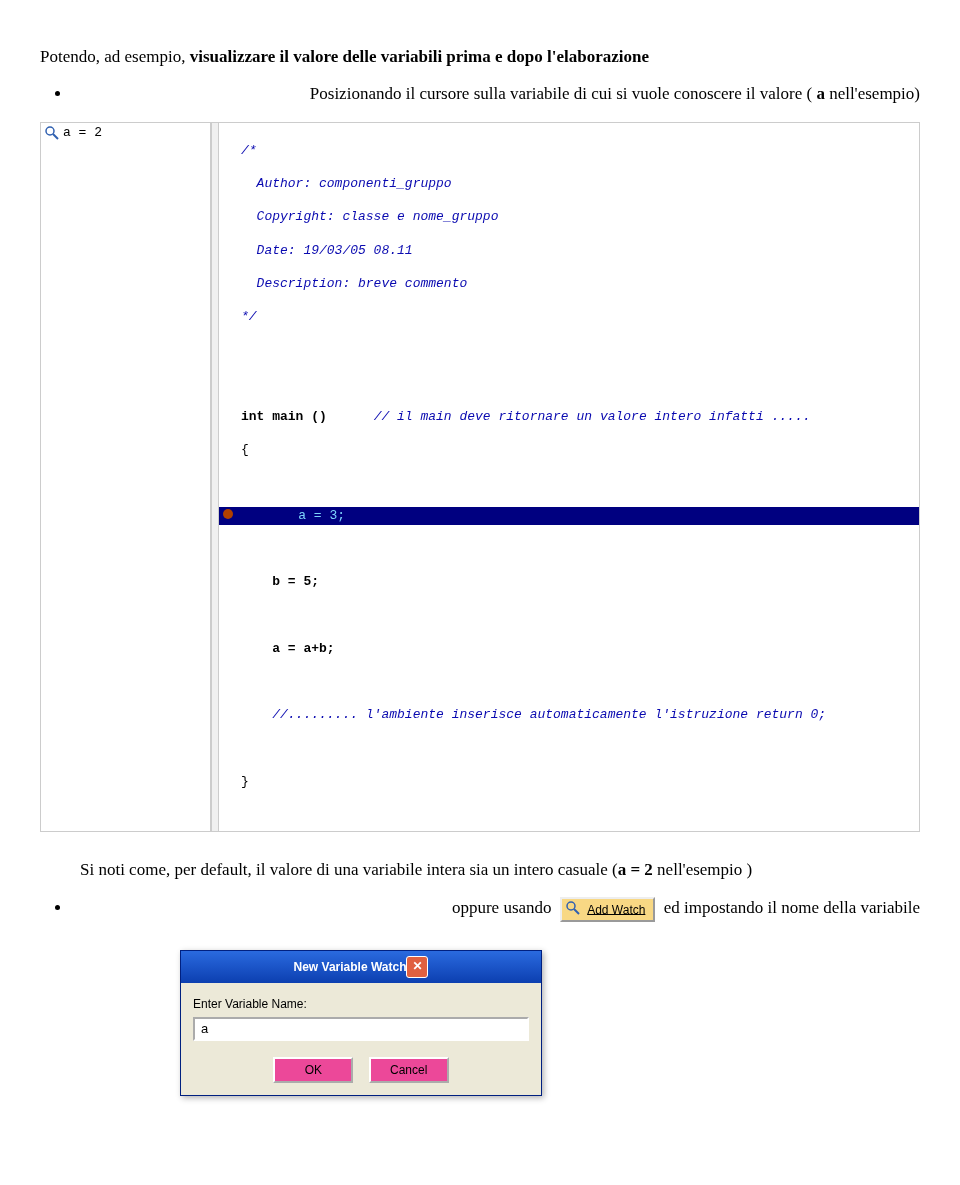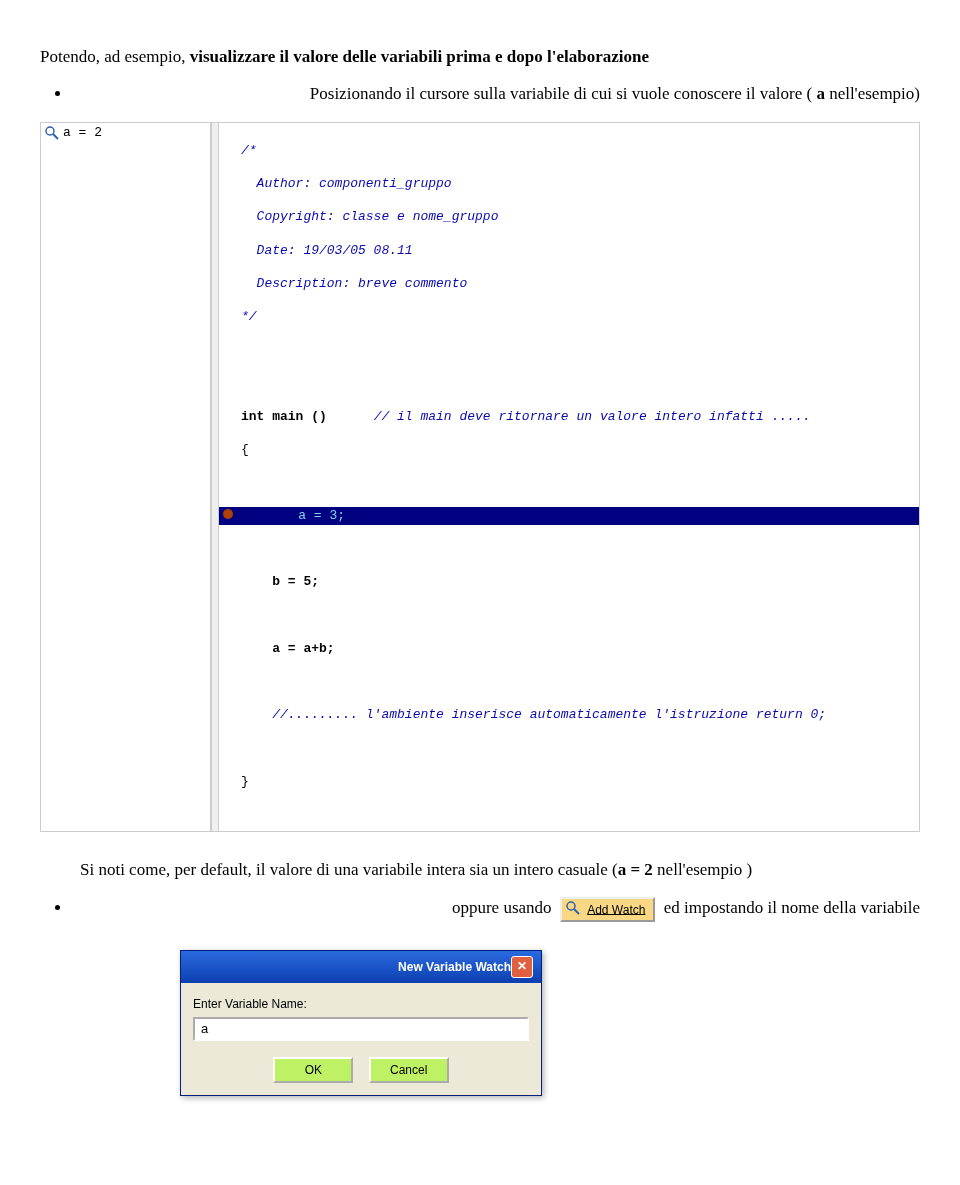--- a/index.html
+++ b/index.html
@@ -108,21 +108,21 @@
     background: #ece9d8;
     border: 1px solid #002080;
     box-shadow: 2px 2px 6px rgba(0,0,0,.3);
   }
   .dialog-title {
     background: linear-gradient(to bottom, #2a6adf, #0c3fb0);
     color: #fff;
     font-weight: bold;
     padding: 5px 8px;
     display: flex;
-    justify-content: flex-end;
+    justify-content: center;
     align-items: center;
   }
   .dlg-close {
     width: 20px; height: 20px;
     background: #e06040;
     border: 1px solid #fff;
     color: #fff;
     font-family: Arial, sans-serif;
     font-size: 12px;
     text-align: center;
@@ -145,21 +145,21 @@
   }
   .dlg-buttons {
     text-align: center;
     padding: 6px 0 12px 0;
   }
   .dlg-btn {
     width: 80px;
     height: 26px;
     margin: 0 6px;
     border: 2px outset #fff;
-    background: #bef264;
+    background: #ec4899;
     font-family: Tahoma, Arial, sans-serif;
     font-size: 12px;
   }
 </style>
 </head>
 <body>
 
 <p>
   <span>Potendo, ad esempio, </span><span class="bold">visualizzare il valore delle variabili prima e dopo l'elaborazione</span>
 </p>

